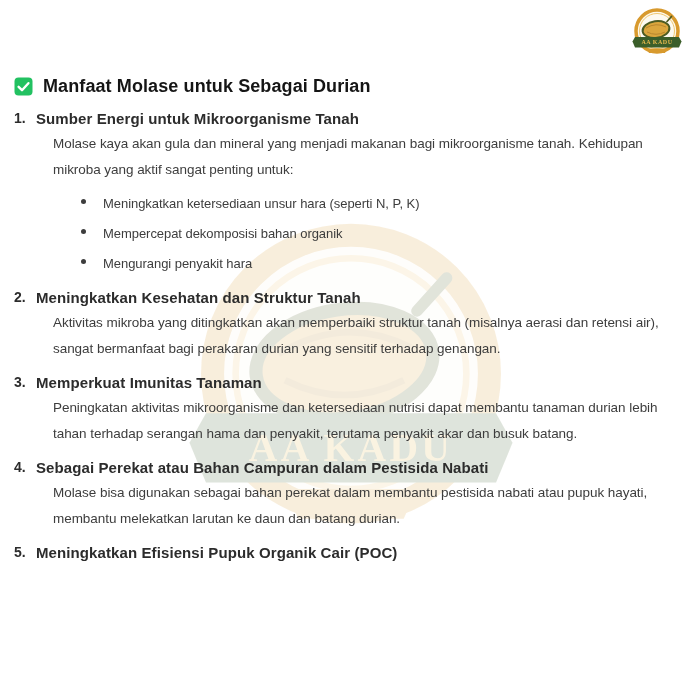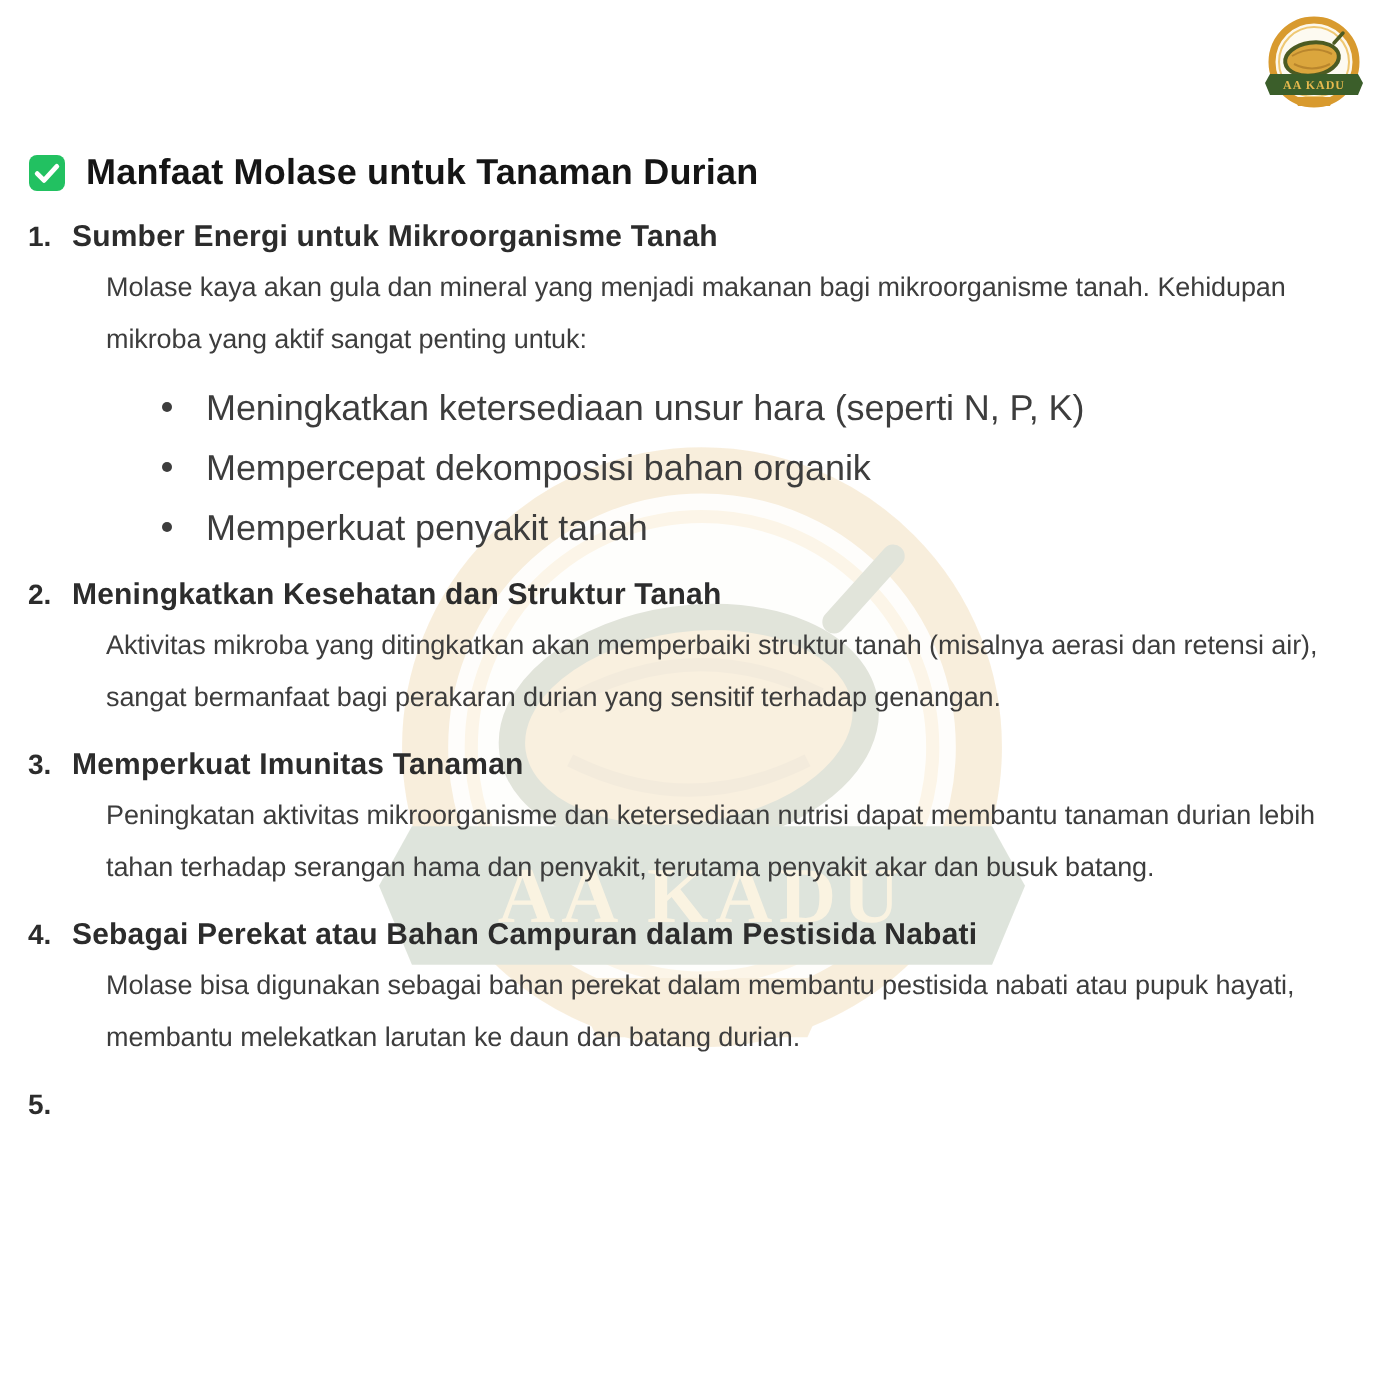--- a/index.html
+++ b/index.html
@@ -98,21 +98,21 @@
     flex: 0 0 auto;
     width: 5px;
     height: 5px;
     border-radius: 50%;
     background: #3d3d3d;
     margin-right: 17px;
     position: relative;
     top: -4px;
   }
   .bullet-text {
-    font-size: 18px;
+    font-size: 13px;
     color: #3d3d3d;
     letter-spacing: -0.05px;
     white-space: nowrap;
   }
 </style>
 </head>
 <body>
 
 <div class="page">
 
@@ -144,21 +144,21 @@
     </svg>
   </div>
 
   <div class="content">
 
     <div class="title-row">
       <svg class="check-icon" viewBox="0 0 19 19">
         <rect x="0.5" y="0.5" width="18" height="18" rx="4" fill="#22c161"></rect>
         <path d="M4.6,9.8 L8,13.2 L14.4,6.2" fill="none" stroke="#ffffff" stroke-width="2.4" stroke-linecap="round" stroke-linejoin="round"></path>
       </svg>
-      <h1 class="page-title">Manfaat Molase untuk Tanaman Durian</h1>
+      <h1 class="page-title">Manfaat Molase untuk Sebagai Durian</h1>
     </div>
 
     <div class="item">
       <div class="item-head">
         <span class="item-number">1.</span>
         <span class="item-heading">Sumber Energi untuk Mikroorganisme Tanah</span>
       </div>
       <div class="item-body">
         <div class="body-line">Molase kaya akan gula dan mineral yang menjadi makanan bagi mikroorganisme tanah. Kehidupan</div>
         <div class="body-line">mikroba yang aktif sangat penting untuk:</div>
@@ -166,21 +166,21 @@
           <div class="bullet-row">
             <span class="bullet-dot"></span>
             <span class="bullet-text">Meningkatkan ketersediaan unsur hara (seperti N, P, K)</span>
           </div>
           <div class="bullet-row">
             <span class="bullet-dot"></span>
             <span class="bullet-text">Mempercepat dekomposisi bahan organik</span>
           </div>
           <div class="bullet-row">
             <span class="bullet-dot"></span>
-            <span class="bullet-text">Memperkuat penyakit tanah</span>
+            <span class="bullet-text">Mengurangi penyakit hara</span>
           </div>
         </div>
       </div>
     </div>
 
     <div class="item">
       <div class="item-head">
         <span class="item-number">2.</span>
         <span class="item-heading">Meningkatkan Kesehatan dan Struktur Tanah</span>
       </div>
@@ -208,17 +208,18 @@
       </div>
       <div class="item-body">
         <div class="body-line">Molase bisa digunakan sebagai bahan perekat dalam membantu pestisida nabati atau pupuk hayati,</div>
         <div class="body-line">membantu melekatkan larutan ke daun dan batang durian.</div>
       </div>
     </div>
 
     <div class="item">
       <div class="item-head">
         <span class="item-number">5.</span>
+        <span class="item-heading">Meningkatkan Efisiensi Pupuk Organik Cair (POC)</span>
       </div>
     </div>
 
   </div>
 </div>
 
 </body></html>

